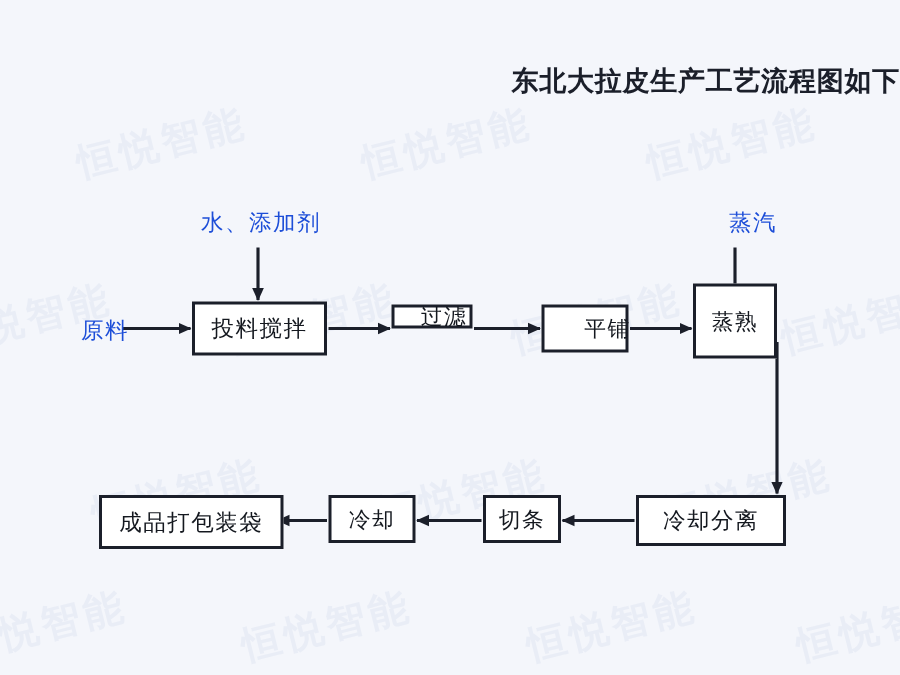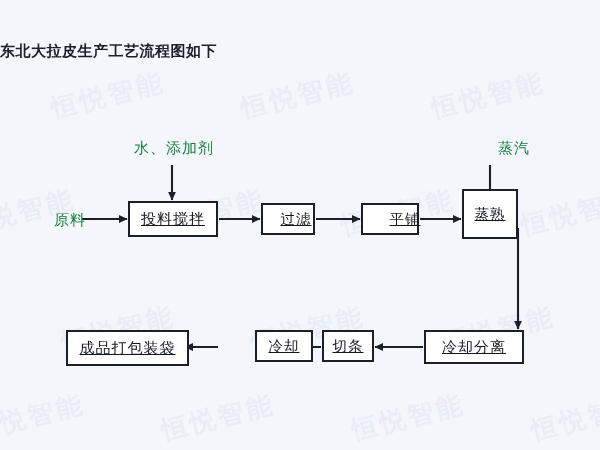--- a/index.html
+++ b/index.html
@@ -37,22 +37,22 @@
     white-space: nowrap;
     user-select: none;
   }
 
   
   #title {
     position: absolute;
     left: 0;
     top: 42px;
     width: 600px;
-    text-align: left;
-    font-size: 15px;
+    text-align: right;
+    font-size: 18px;
     font-weight: bold;
     color: #1b1f2a;
     letter-spacing: 0.5px;
   }
 
   
   #wires {
     position: absolute;
     left: 0;
     top: 0;
@@ -66,29 +66,28 @@
     box-sizing: border-box;
     background: #ffffff;
     border: 2px solid #1b1f2a;
     display: flex;
     align-items: center;
     justify-content: center;
     font-size: 15px;
     color: #14181f;
     letter-spacing: 1px;
     white-space: nowrap;
-    text-decoration: underline;
   }
   .node.small { font-size: 14.5px; }
 
   
   .flabel {
     position: absolute;
     font-size: 15px;
-    color: #15803d;
+    color: #1d4ed8;
     letter-spacing: 1px;
     white-space: nowrap;
   }
 </style>
 </head>
 <body>
 
 <div id="canvas">
 
   <div class="watermark-layer">
@@ -135,25 +134,25 @@
       <line x1="423" y1="347" x2="375" y2="347"></line>
 
       <line x1="321" y1="347" x2="278" y2="347"></line>
 
       <line x1="218" y1="347" x2="185" y2="347"></line>
     </g>
   </svg>
 
   <div class="flabel" style="left:54px; top:211px;">原料</div>
   <div class="flabel" style="left:134px; top:139px;">水、添加剂</div>
-  <div class="flabel" style="left:498px; top:139px;">蒸汽</div>
+  <div class="flabel" style="left:486px; top:139px;">蒸汽</div>
 
   <div class="node" style="left:128px; top:201px; width:90px; height:36px;">投料搅拌</div>
-  <div class="node small" style="left:261px; top:203px; width:54px; height:32px;padding-left:16px;">过滤</div>
+  <div class="node small" style="left:261px; top:203px; width:54px; height:16px;padding-left:16px;">过滤</div>
   <div class="node small" style="left:361px; top:203px; width:58px; height:32px;padding-left:30px;">平铺</div>
   <div class="node small" style="left:462px; top:189px; width:56px; height:50px;">蒸熟</div>
 
   <div class="node small" style="left:322px; top:330px; width:52px; height:32px;">切条</div>
   <div class="node" style="left:424px; top:330px; width:100px; height:34px;">冷却分离</div>
-  <div class="node small" style="left:219px; top:330px; width:58px; height:32px;margin-left:36px;">冷却</div>
+  <div class="node small" style="left:219px; top:330px; width:58px; height:32px;">冷却</div>
   <div class="node" style="left:66px; top:330px; width:123px; height:36px;">成品打包装袋</div>
 
 </div>
 
 </body></html>

